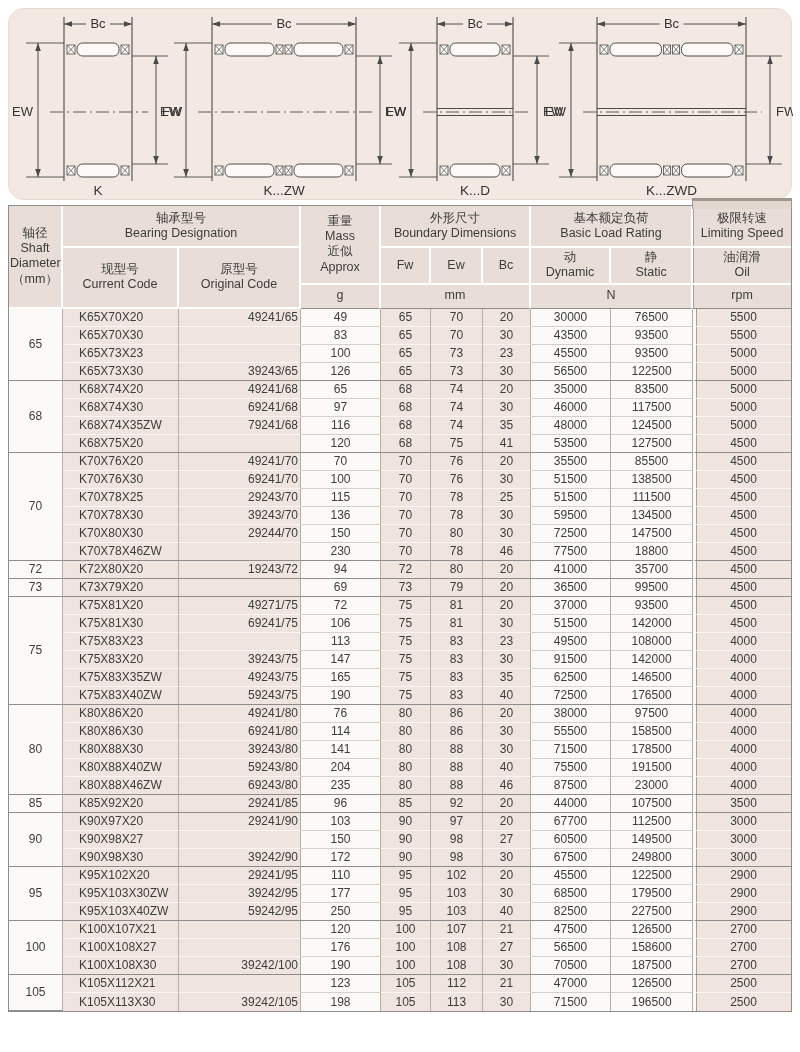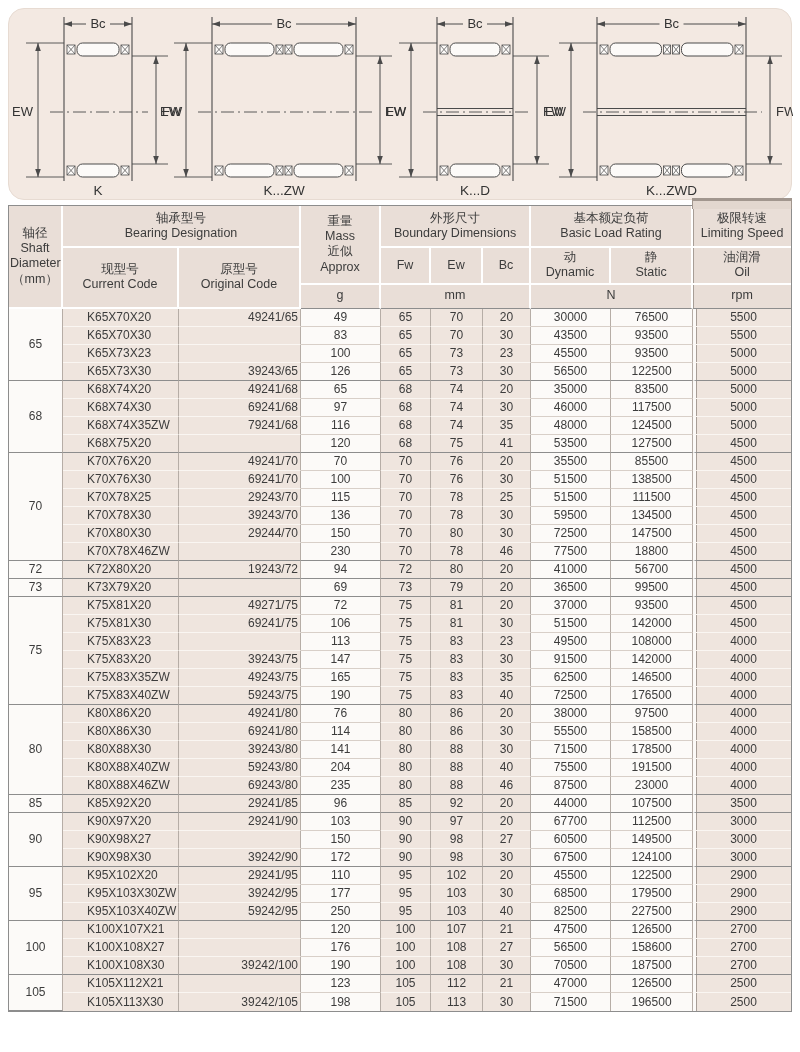--- a/index.html
+++ b/index.html
@@ -55,21 +55,21 @@
     padding:1px 2px;
     text-align:center;
     vertical-align:middle;
     border-right:1px solid #b6ada6;
     border-bottom:1px solid #d8cfc8;
     background:#fcfaf8;
     overflow:hidden;
     white-space:nowrap;
   }
   td.beige { background:#efe5de; border-bottom-color:#faf6f2; }
-  td.code  { text-align:left; padding-left:24px; }
+  td.code  { text-align:left; padding-left:16px; }
   td.orig  { text-align:right; padding-left:12px; }
   td.diam  { border-bottom-color:#8d8d8d; }
   td.speed {
     border-right:none;
     border-left:3px solid #fcfaf8;
     box-shadow: inset 1px 0 0 #a79d96;
     margin-top: 47px;
   }
   tr.group-end td { border-bottom-color:#8d8d8d; }
   tbody tr:last-child td { border-bottom:none; }
@@ -471,21 +471,21 @@
           </tr>
           <tr class="group-end">
             <td class="diam" rowspan="1">72</td>
             <td class="beige code">K72X80X20</td>
             <td class="beige orig">19243/72</td>
             <td class="">94</td>
             <td class="beige">72</td>
             <td class="beige">80</td>
             <td class="beige">20</td>
             <td class="">41000</td>
-            <td class="">56700</td>
+            <td class="">35700</td>
             <td class="beige speed">4500</td>
           </tr>
           <tr class="group-end">
             <td class="diam" rowspan="1">73</td>
             <td class="beige code">K73X79X20</td>
             <td class="beige orig"></td>
             <td class="">69</td>
             <td class="beige">73</td>
             <td class="beige">79</td>
             <td class="beige">20</td>
@@ -652,21 +652,21 @@
             <td class="beige speed">3000</td>
           </tr>
           <tr class="group-end">
             <td class="beige code">K90X98X30</td>
             <td class="beige orig">39242/90</td>
             <td class="">172</td>
             <td class="beige">90</td>
             <td class="beige">98</td>
             <td class="beige">30</td>
             <td class="">67500</td>
-            <td class="">124100</td>
+            <td class="">249800</td>
             <td class="beige speed">3000</td>
           </tr>
           <tr>
             <td class="diam" rowspan="3">95</td>
             <td class="beige code">K95X102X20</td>
             <td class="beige orig">29241/95</td>
             <td class="">110</td>
             <td class="beige">95</td>
             <td class="beige">102</td>
             <td class="beige">20</td>

